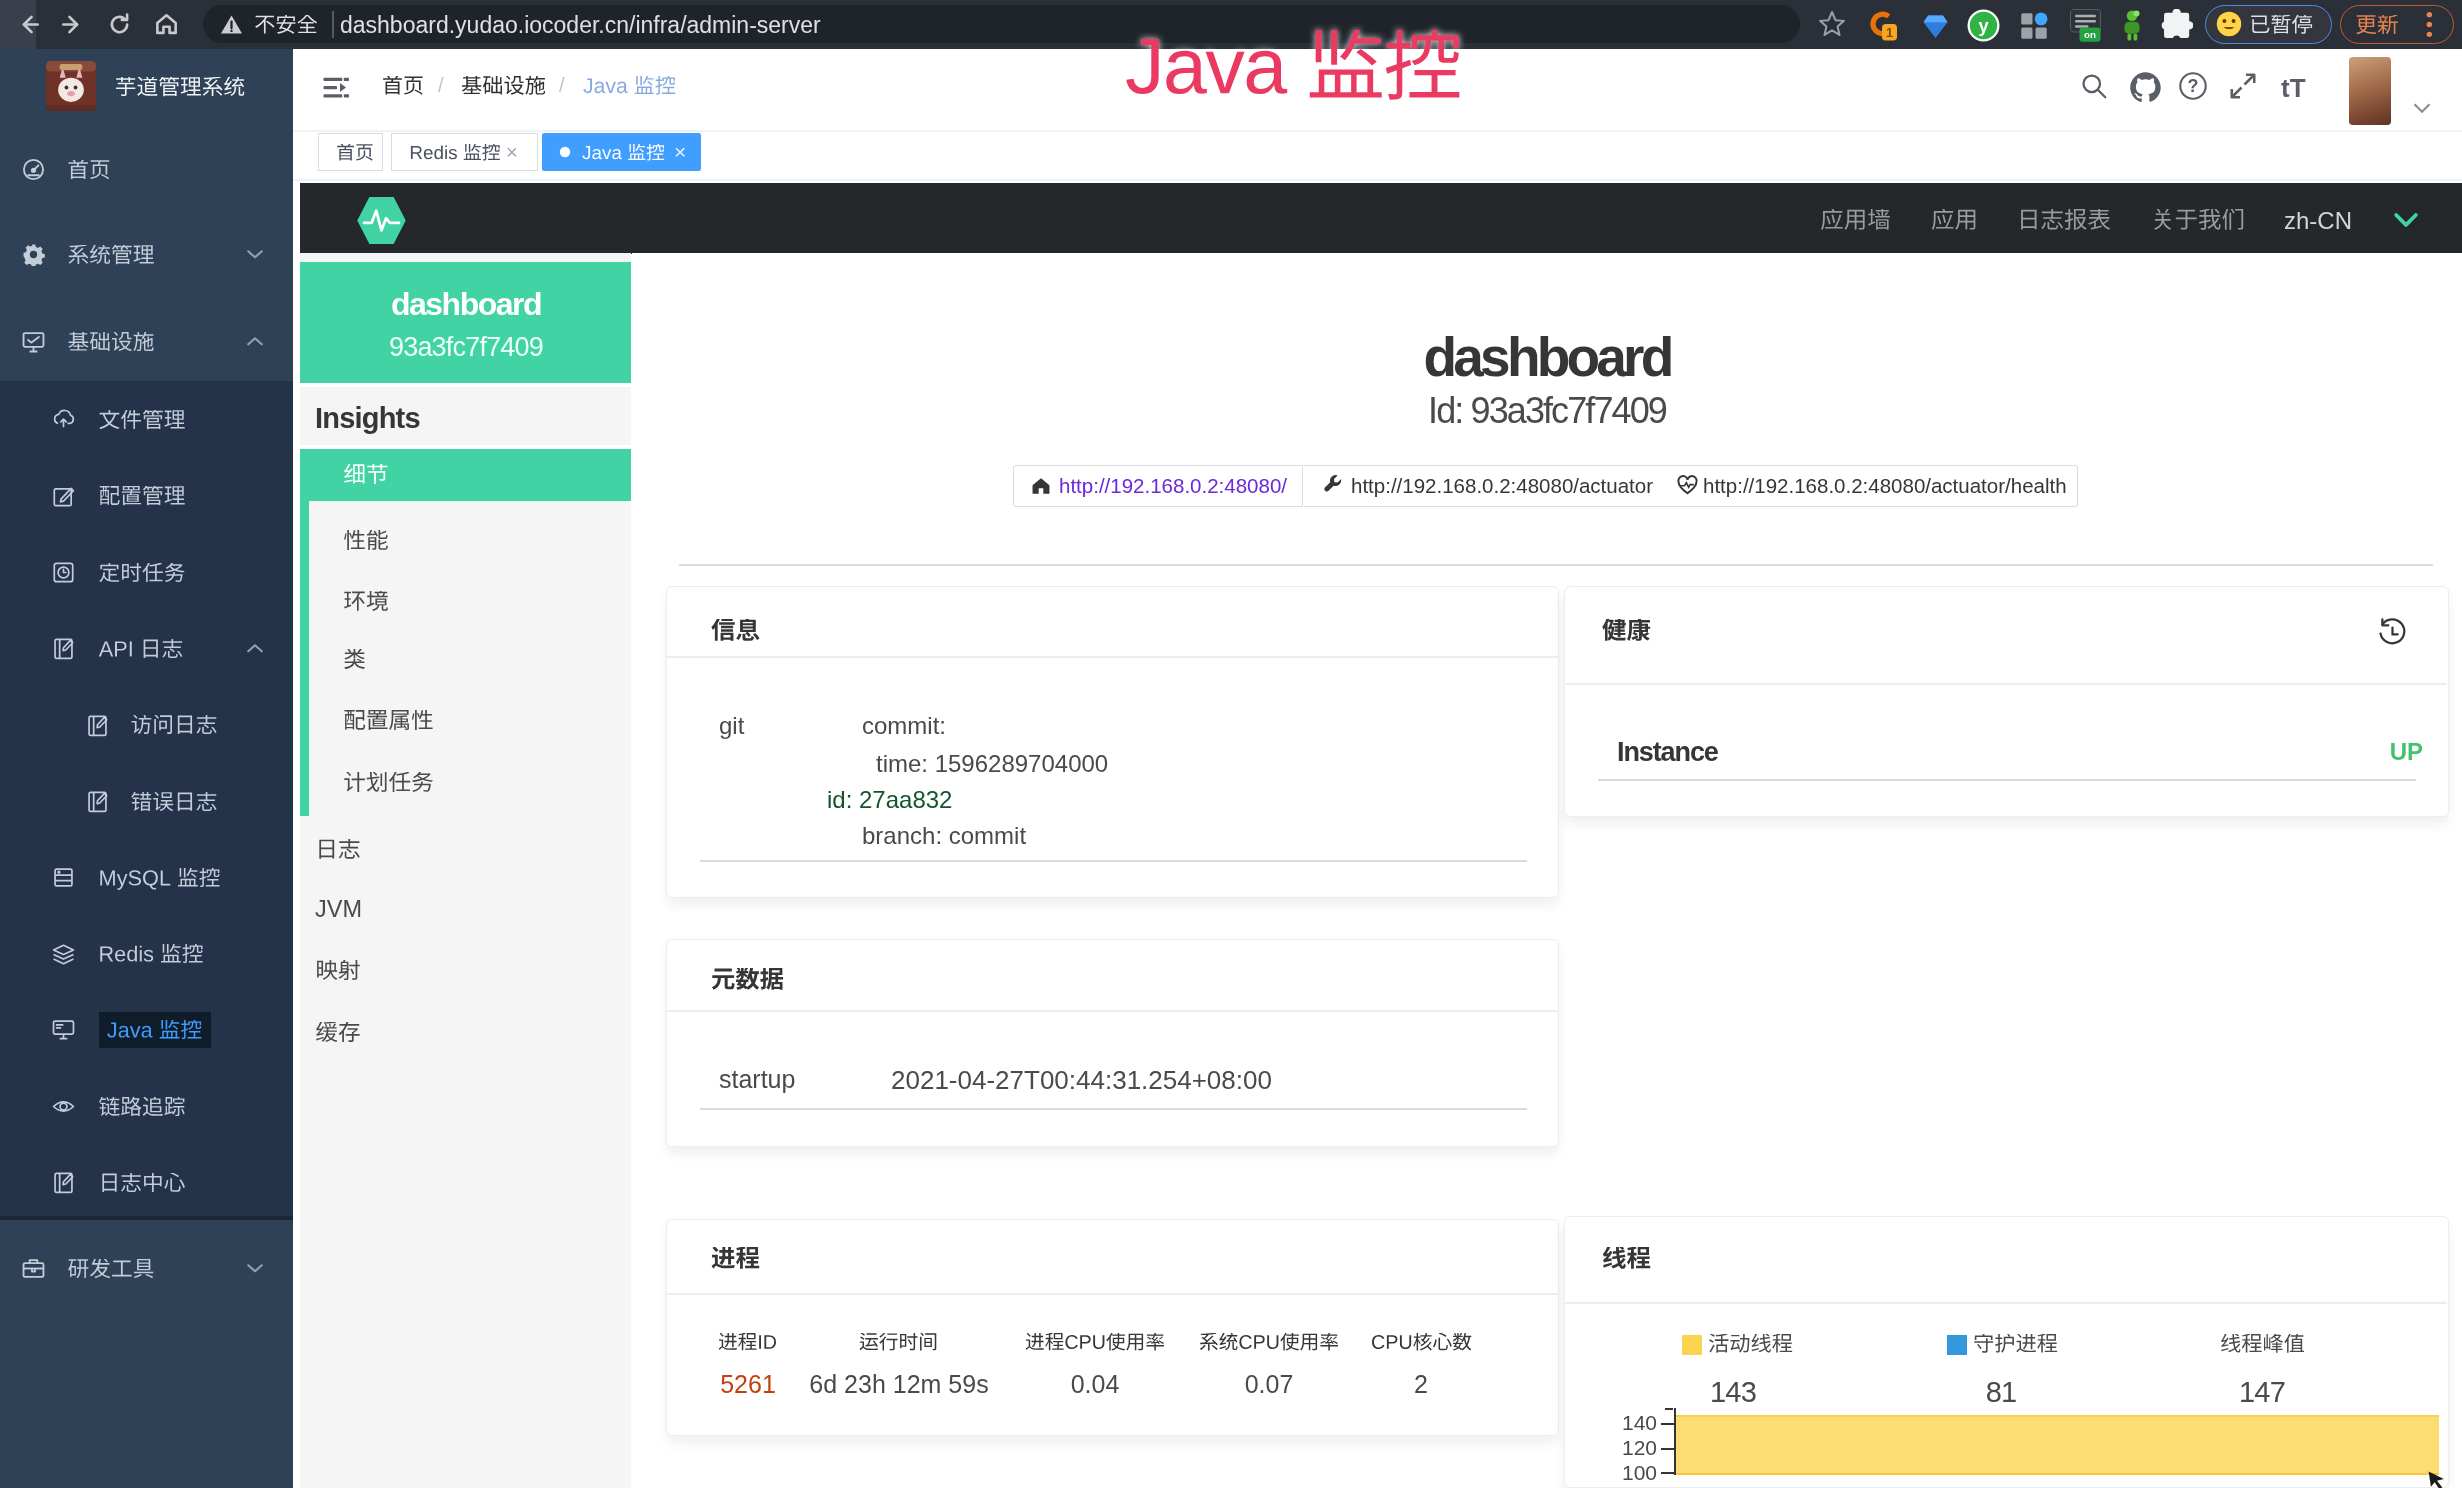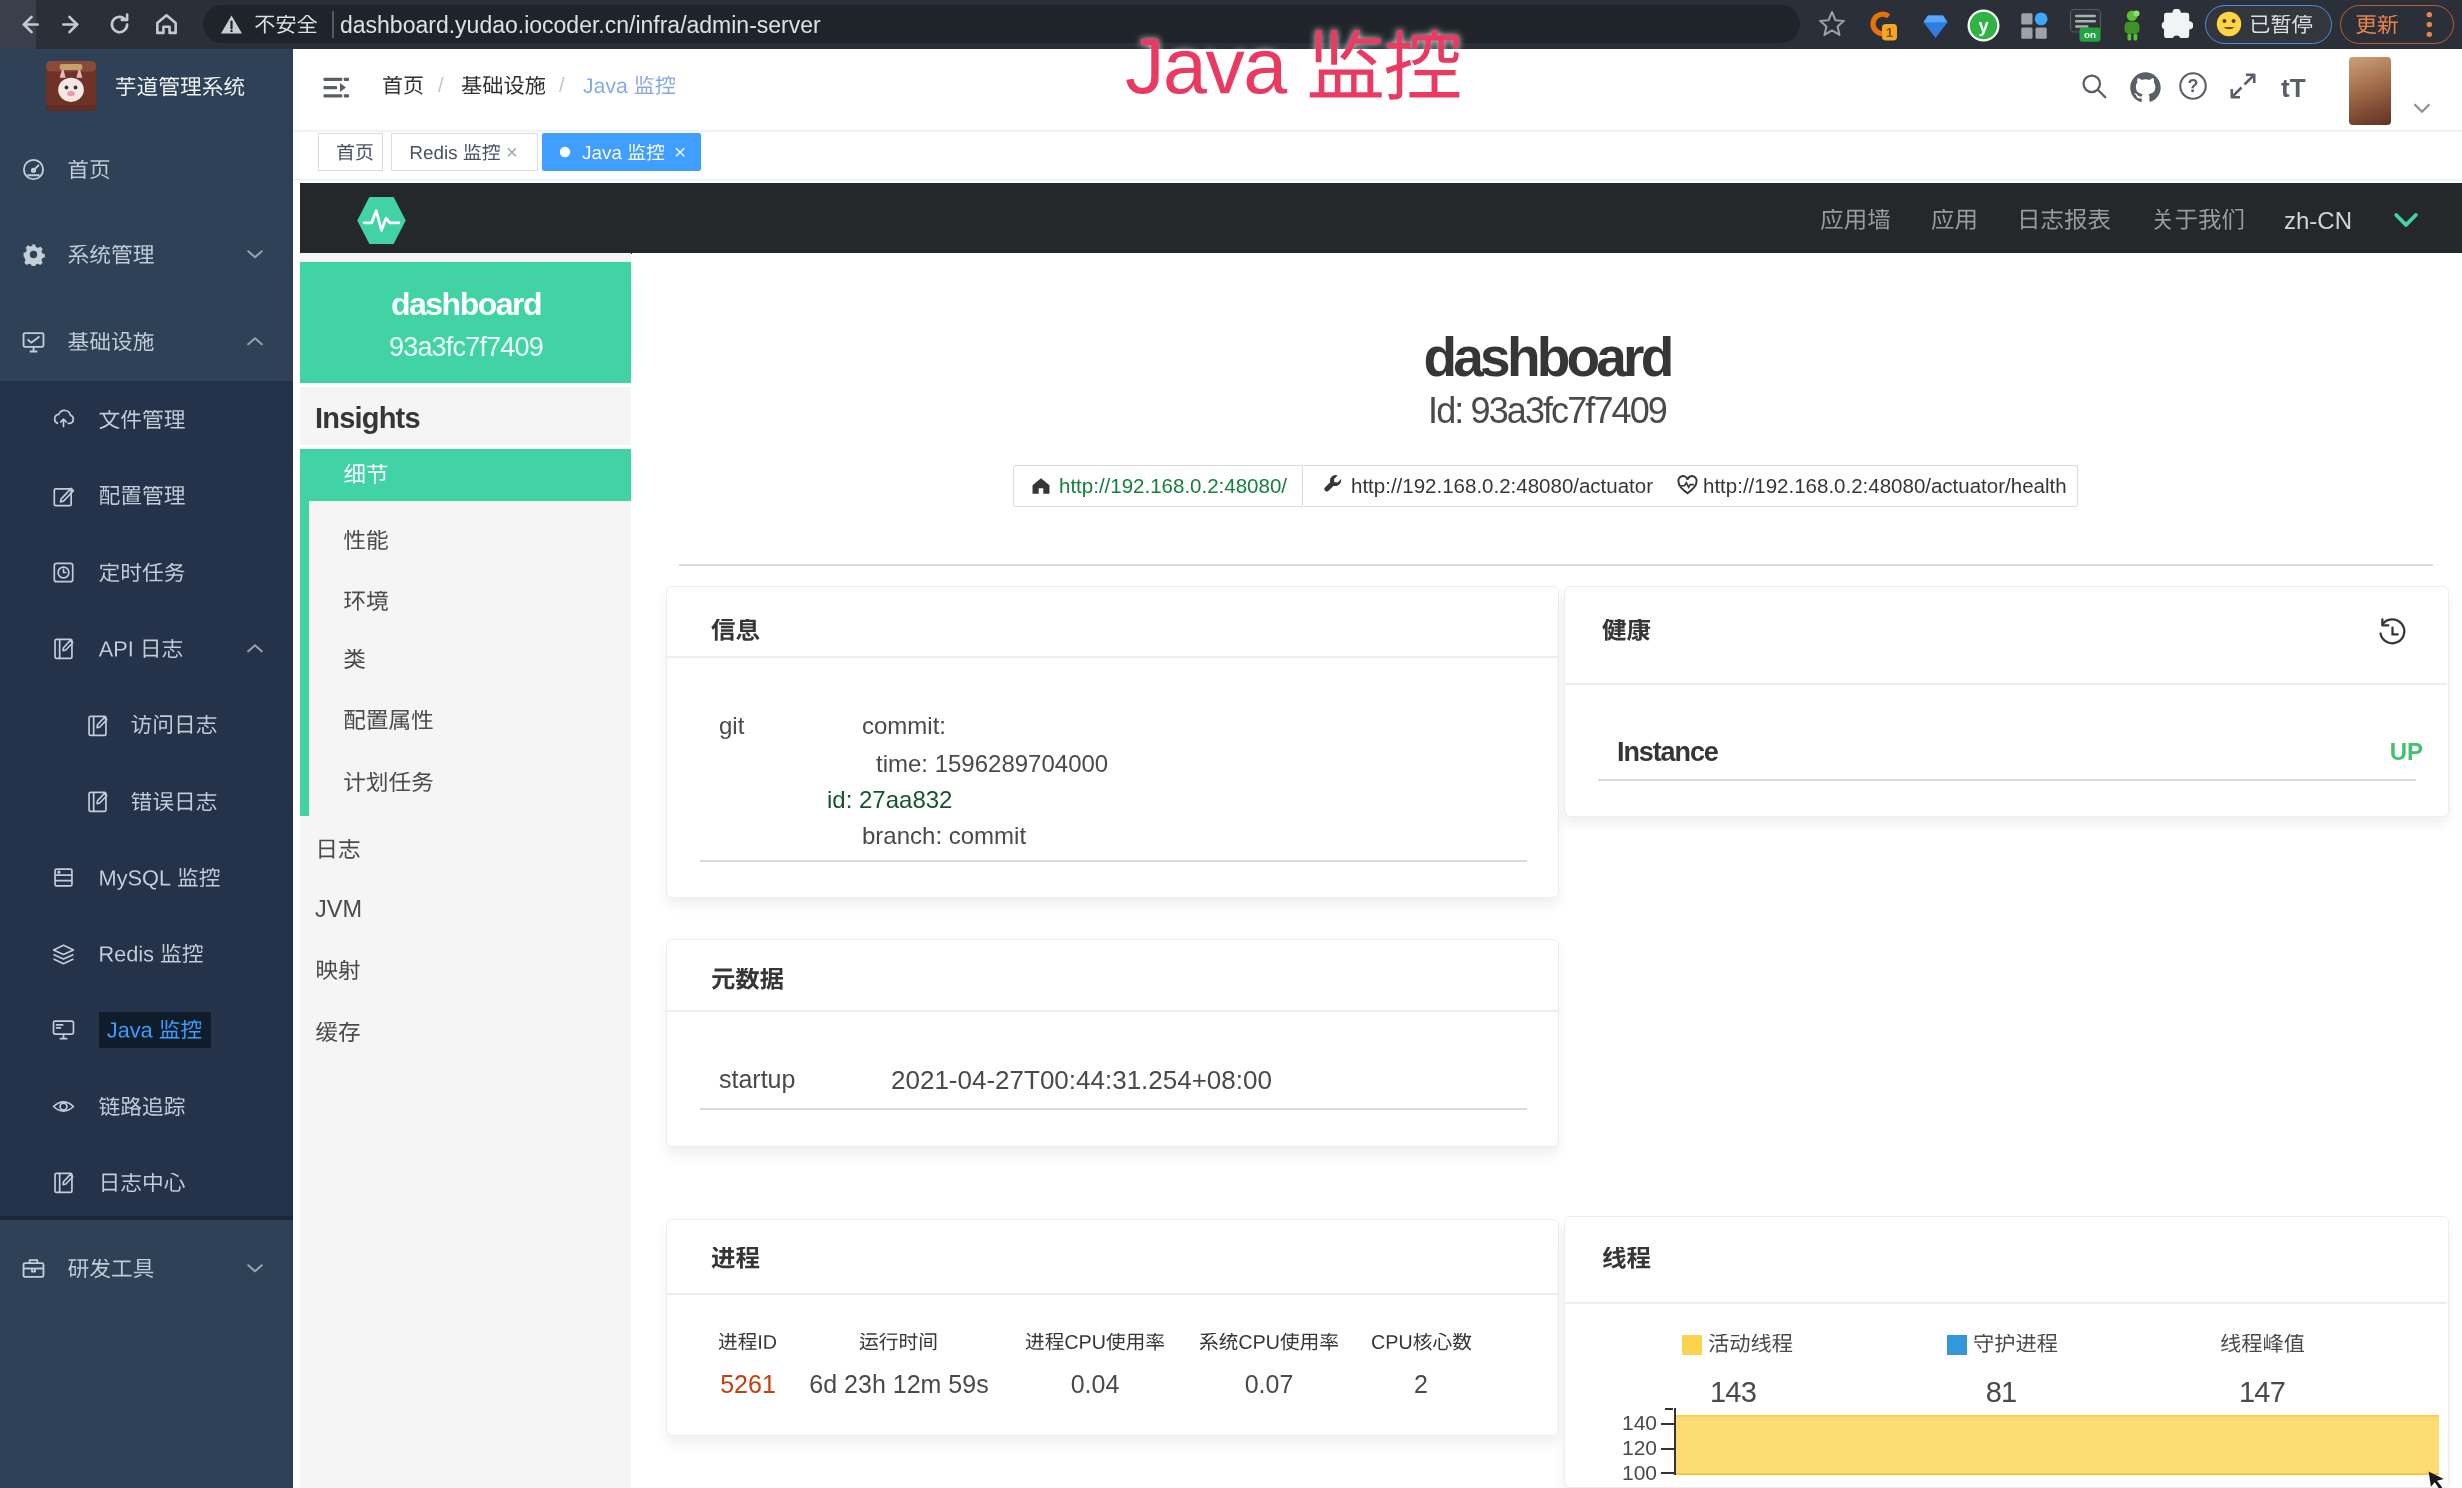--- a/index.html
+++ b/index.html
@@ -692,21 +692,21 @@
     <div style="position:absolute;left:1547px;transform:translateX(-50%);top:323px;font:700 55px 'Liberation Sans',sans-serif;color:#363636;letter-spacing:-3.8px;white-space:nowrap;line-height:68px;">dashboard</div>
     <div style="position:absolute;left:1547px;transform:translateX(-50%);top:388px;font:400 36px 'Liberation Sans',sans-serif;color:#4a4a4a;letter-spacing:-1.9px;white-space:nowrap;line-height:45px;">Id: 93a3fc7f7409</div>
     <div style="position:absolute;left:1013px;top:465px;width:290px;height:42px;background:#fff;border:1.2px solid #dbdbdb;border-radius:3px 0 0 3px;"></div>
     <div style="position:absolute;left:1304px;top:465px;width:356px;height:42px;background:#fff;border:1.2px solid #dbdbdb;border-left:none;"></div>
     <div style="position:absolute;left:1659px;top:465px;width:419px;height:42px;background:#fff;border:1.2px solid #dbdbdb;border-left:none;border-radius:0 3px 3px 0;"></div>
     <div style="position:absolute;left:1031px;top:476px;width:20px;height:20px;">
       <svg width="20" height="20" viewBox="0 0 26 26" style="display:block">
         <path d="M2 12 L13 3 L24 12 V23 H16 V16 H10 V23 H2 Z" fill="#363636"></path>
       </svg>
     </div>
-    <div style="position:absolute;left:1059px;top:473px;font:400 20.5px 'Liberation Sans',sans-serif;color:#15803d;white-space:nowrap;line-height:25.4px;">http://192.168.0.2:48080/</div>
+    <div style="position:absolute;left:1059px;top:473px;font:400 20.5px 'Liberation Sans',sans-serif;color:#6d28d9;white-space:nowrap;line-height:25.4px;">http://192.168.0.2:48080/</div>
     <div style="position:absolute;left:1323px;top:475px;width:20.5px;height:20.5px;">
       <svg width="20.5" height="20.5" viewBox="0 0 27 27" style="display:block">
         <path d="M24 7 a7.5 7.5 0 0 1 -10 7 L7 21 a3.2 3.2 0 0 1 -4.5 -4.5 L9.5 9.5 a7.5 7.5 0 0 1 9.8 -9 l-4.8 4.8 l.5 4.2 l4.2 .5 l4.8 -4.8 Z" fill="#363636"></path>
       </svg>
     </div>
     <div style="position:absolute;left:1351px;top:473px;font:400 20.5px 'Liberation Sans',sans-serif;color:#363636;white-space:nowrap;line-height:25.4px;">http://192.168.0.2:48080/actuator</div>
     <div style="position:absolute;left:1677px;top:475px;width:21px;height:20px;">
       <svg width="21" height="20" viewBox="0 0 28 26" style="display:block">
         <g fill="none" stroke="#363636" stroke-width="2.6">
           <path d="M14 24 C6 18 2 13 2 8.5 A6 6 0 0 1 14 6 A6 6 0 0 1 26 8.5 C26 13 22 18 14 24 Z"></path>

